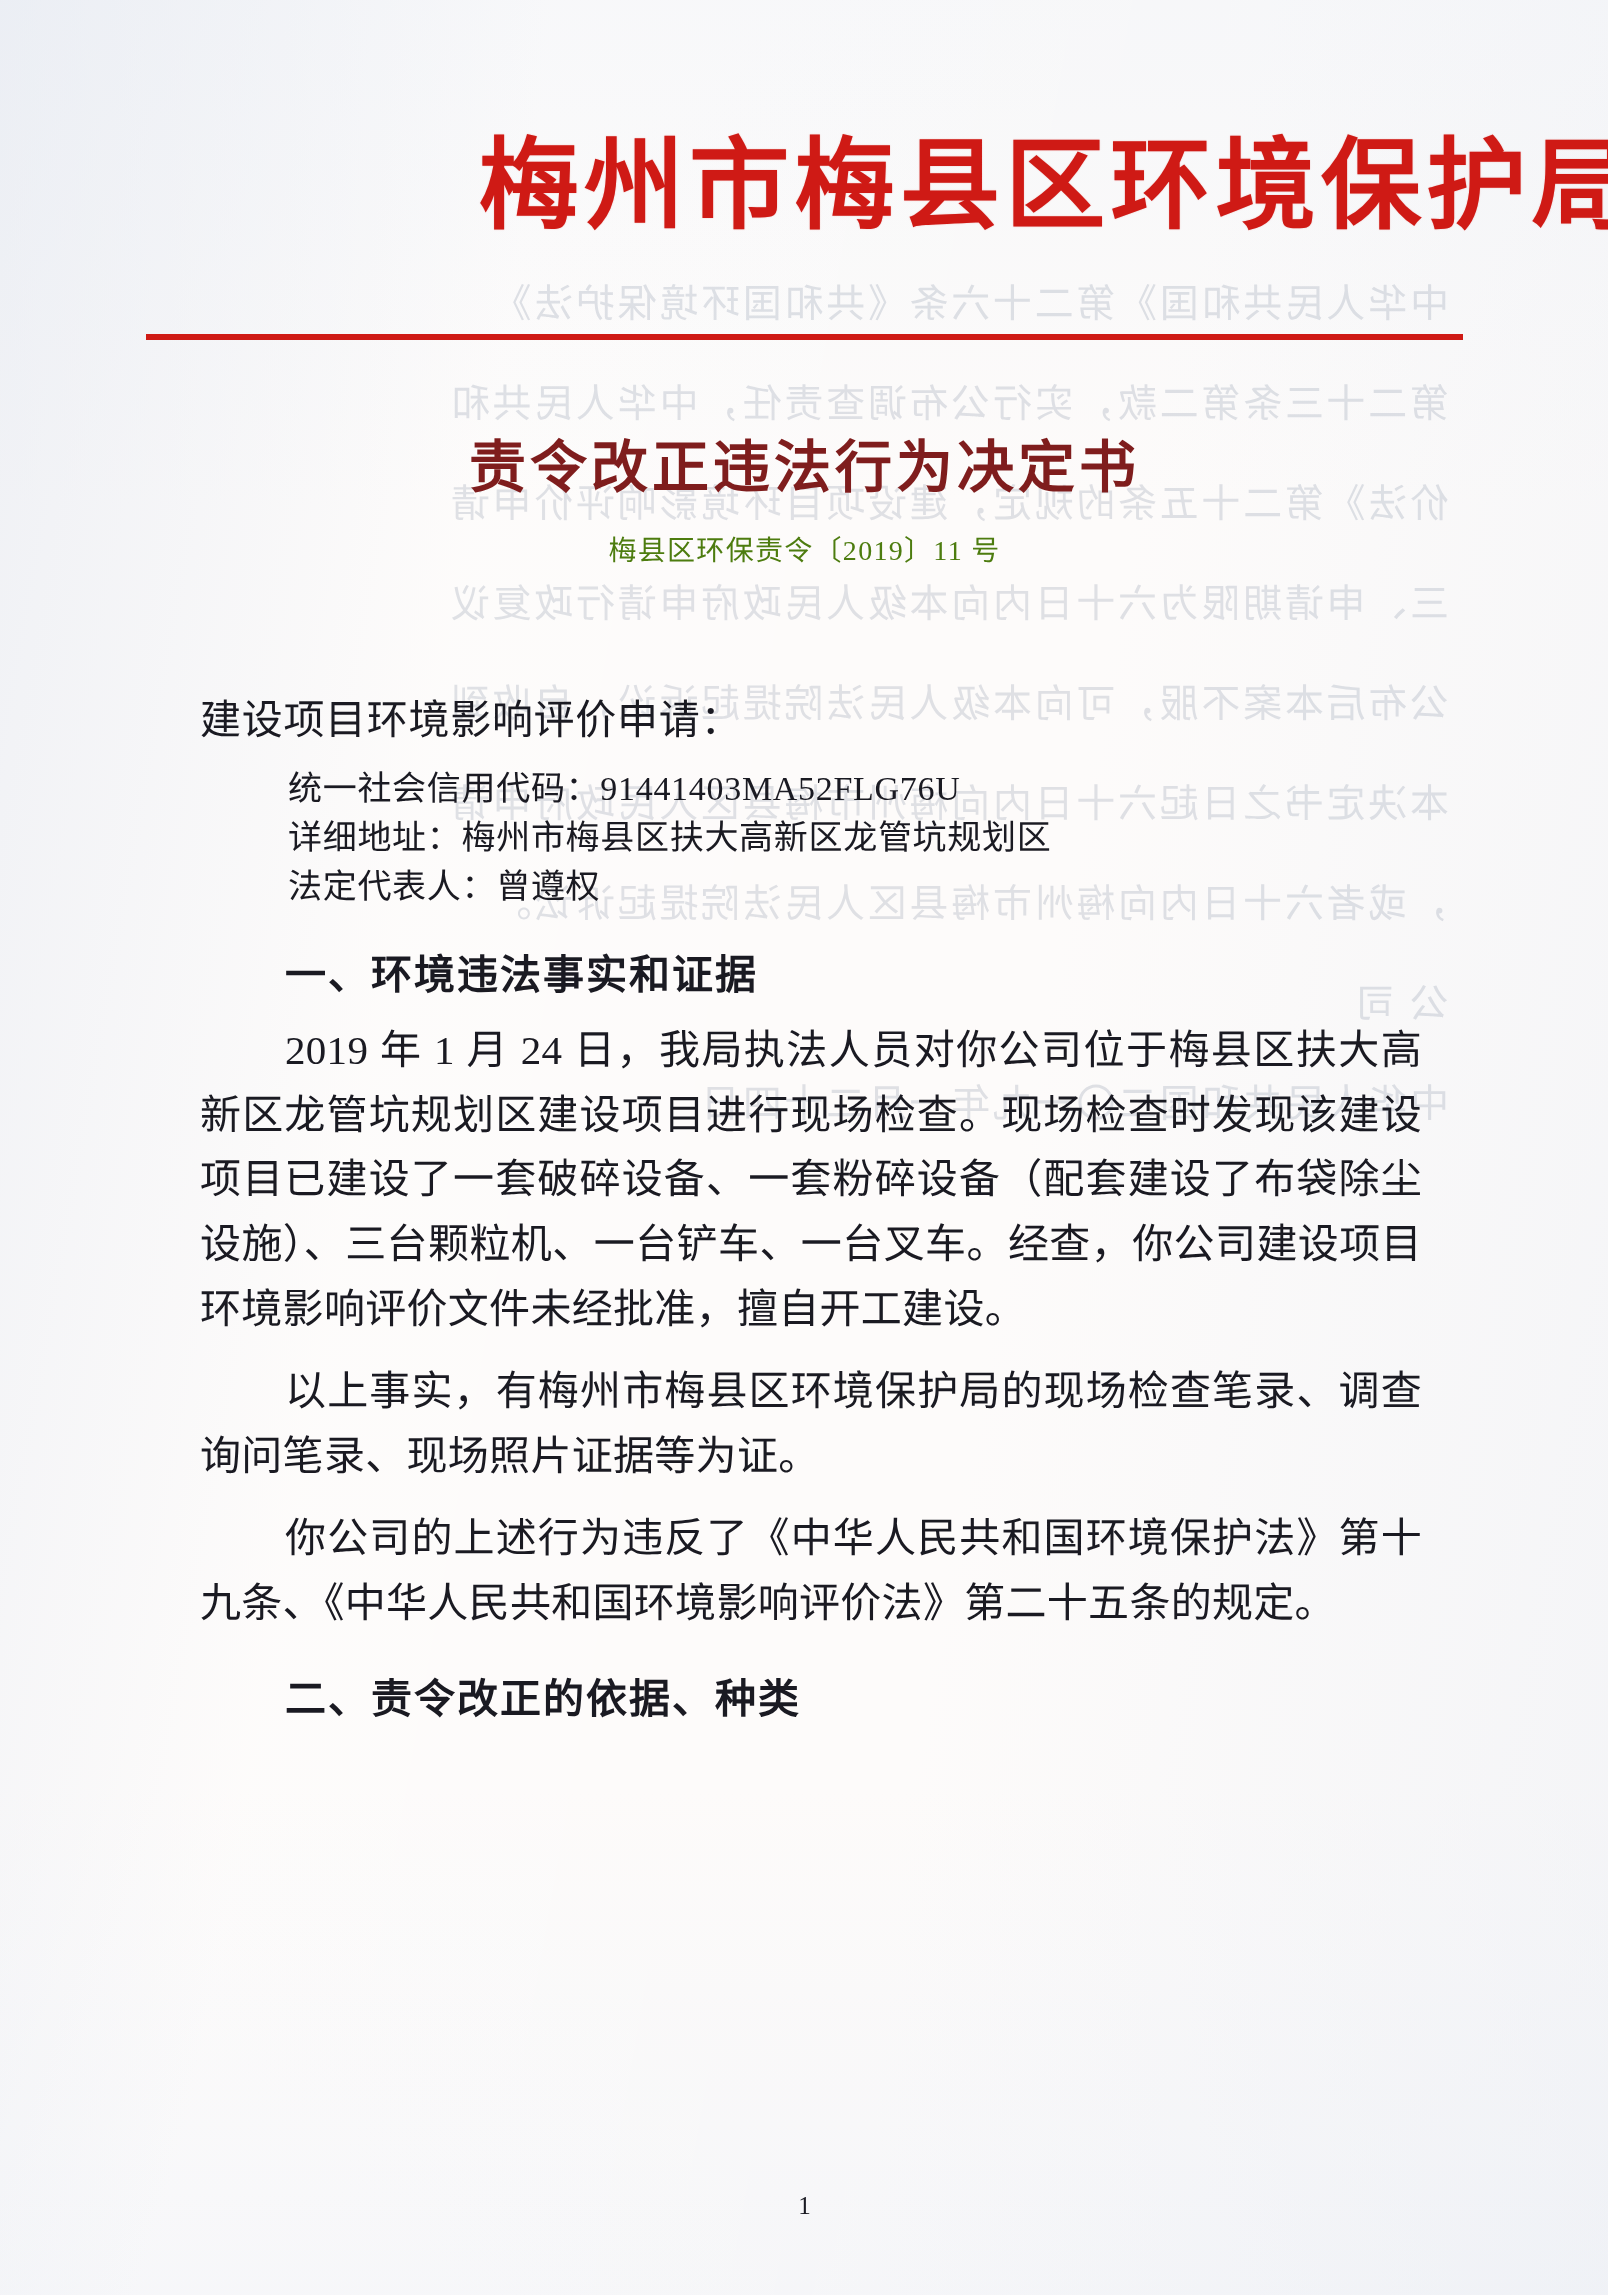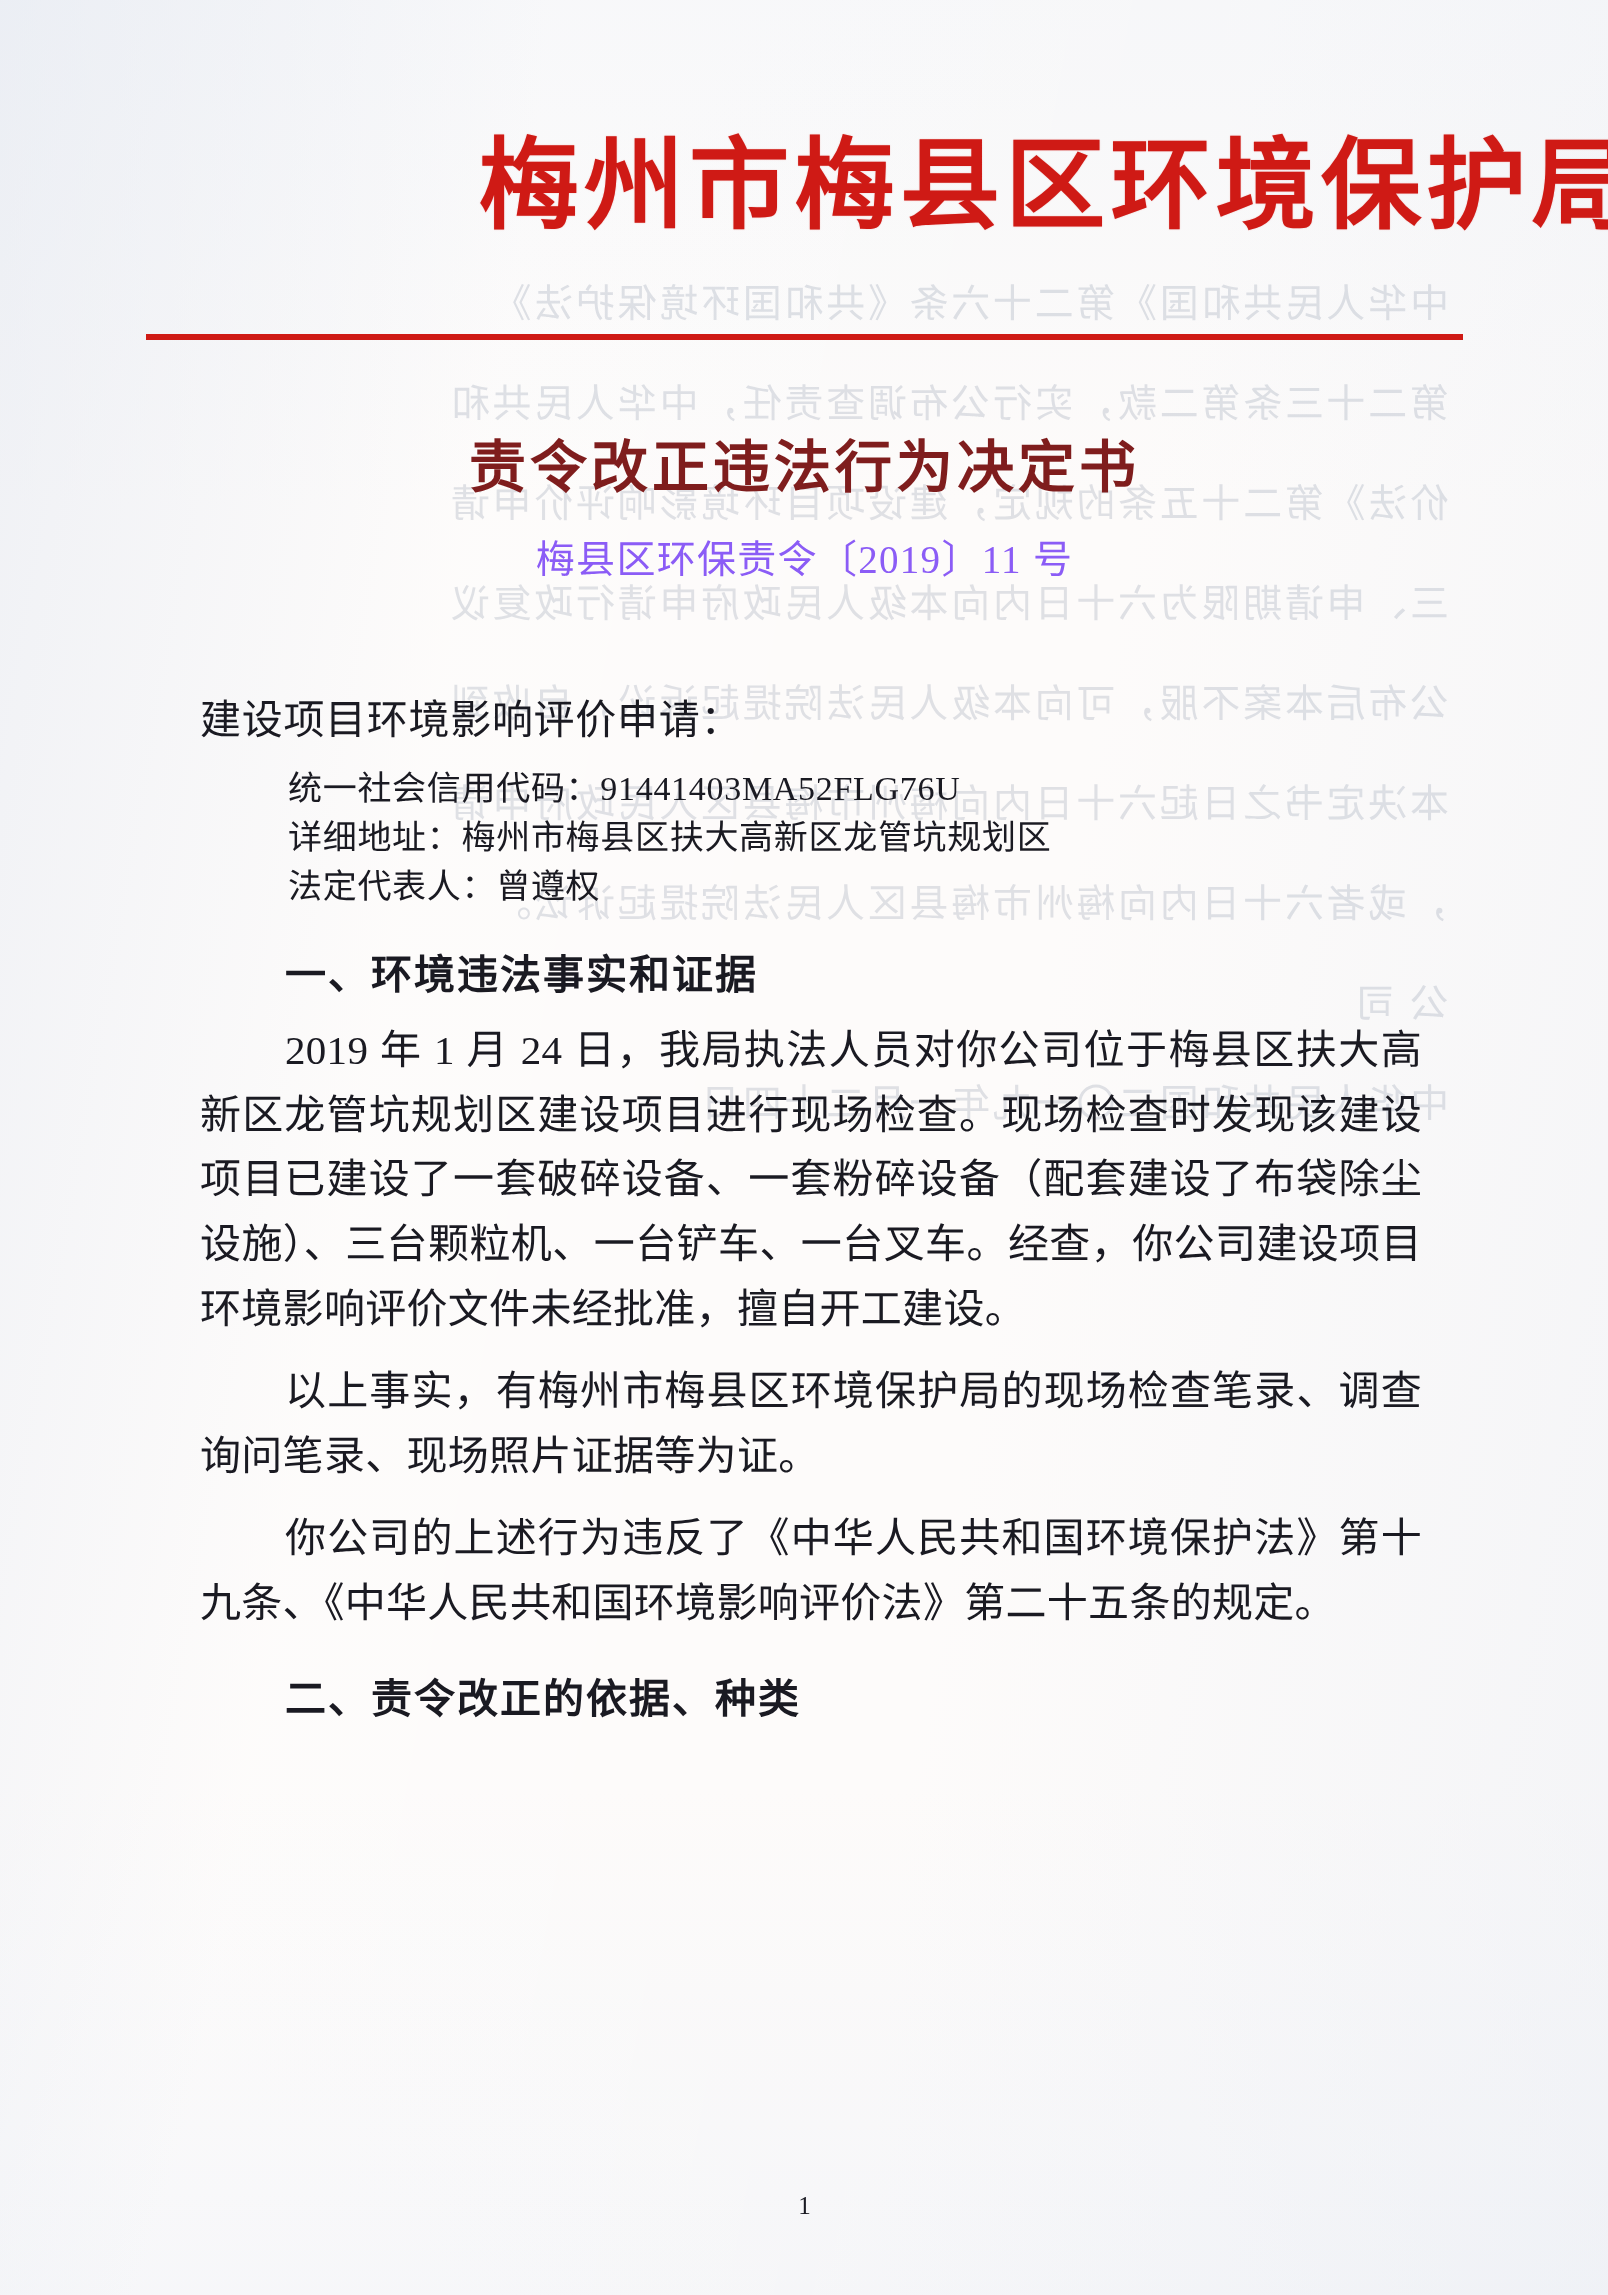--- a/index.html
+++ b/index.html
@@ -77,23 +77,23 @@
     font-weight: bold;
     letter-spacing: 4px;
     color: #7f1d1d;
   }
   .doc-number {
     position: absolute;
     top: 528px;
     left: 0;
     width: 100%;
     text-align: center;
-    font-size: 39px;
+    font-size: 28px;
     letter-spacing: 1.3px;
-    color: #8b5cf6;
+    color: #4d7c0f;
   }
 
   .body-block {
     position: absolute;
     left: 200px;
     top: 695px;
     width: 1222px;
   }
   .recipient {
     font-size: 41px;

